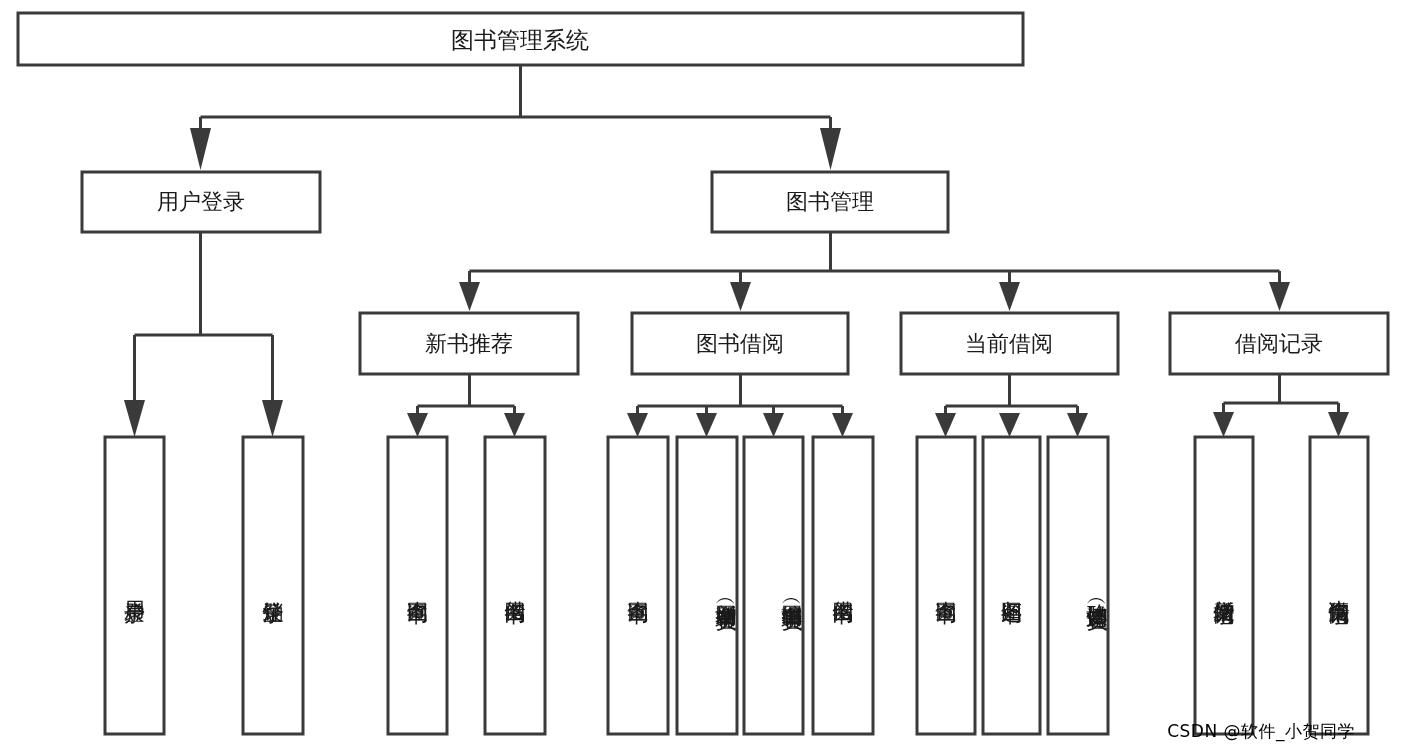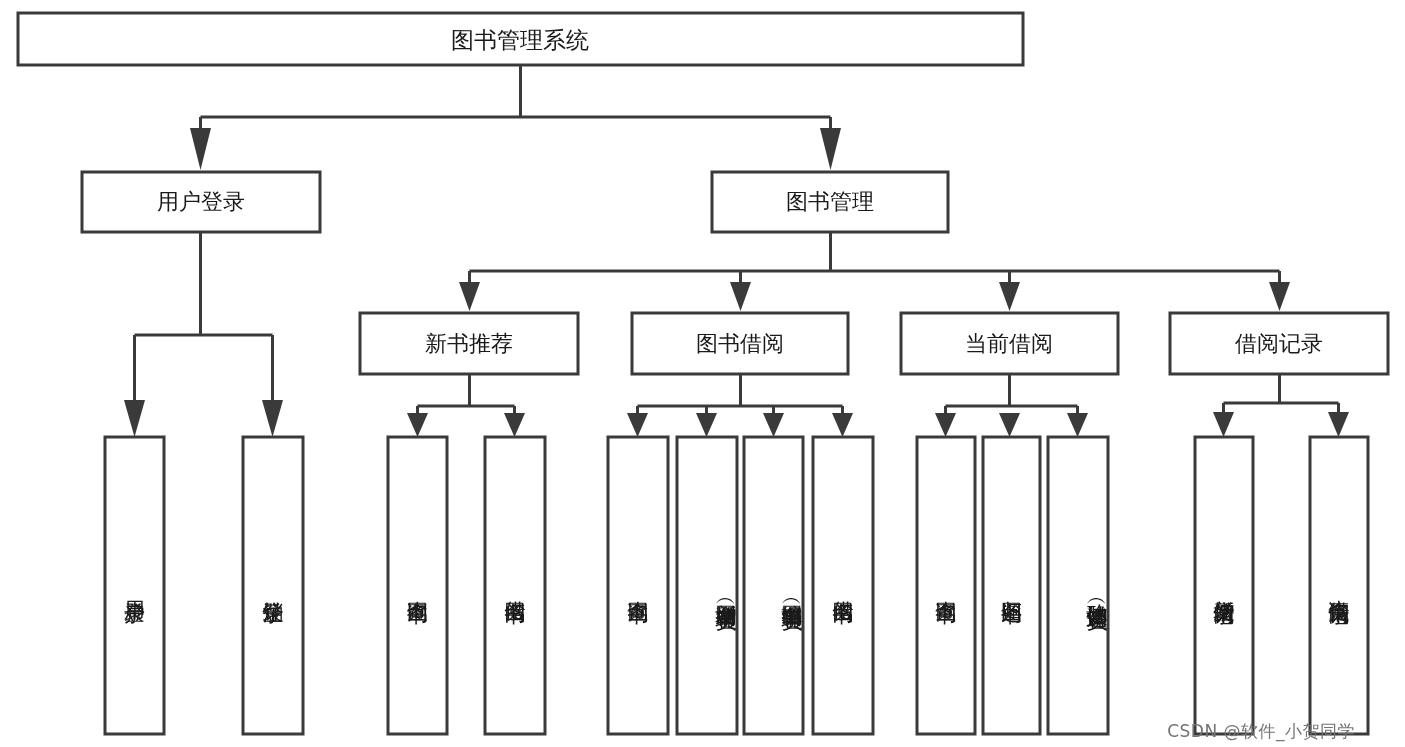--- a/index.html
+++ b/index.html
@@ -69,21 +69,21 @@
     white-space: nowrap;
     text-align: center;
     pointer-events: none;
   }
   .watermark {
     position: absolute;
     right: 8px;
     bottom: 4px;
     font-family: "DejaVu Sans", "Liberation Sans", sans-serif;
     font-size: 17px;
-    color: #737373;
+    color: #000000;
     white-space: nowrap;
     letter-spacing: 0.5px;
   }
 </style>
 </head>
 <body>
 
 <div id="diagram-root">
 
   <svg class="diagram-canvas" viewBox="0 0 1405 747">

